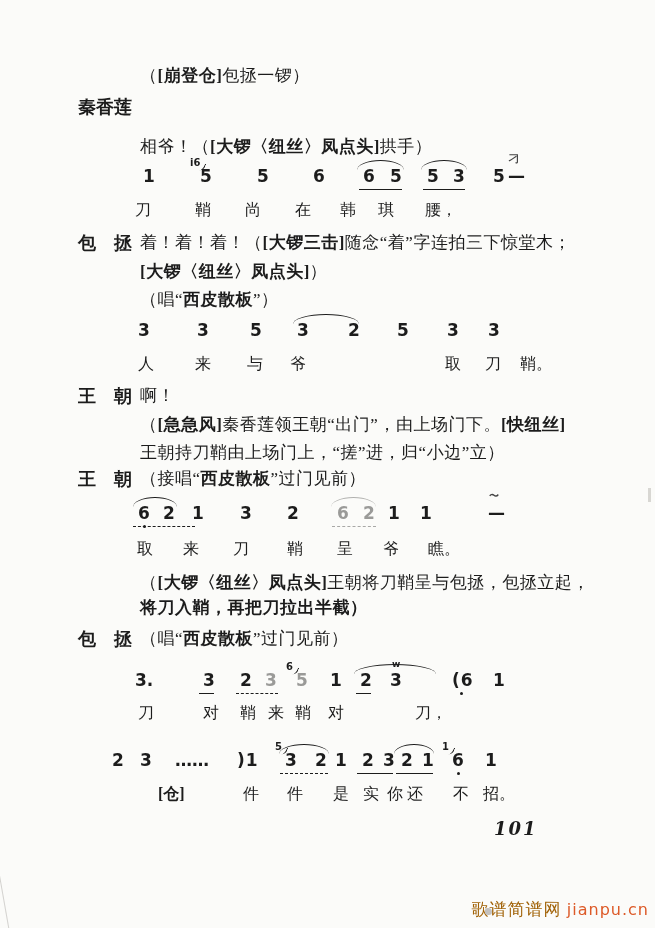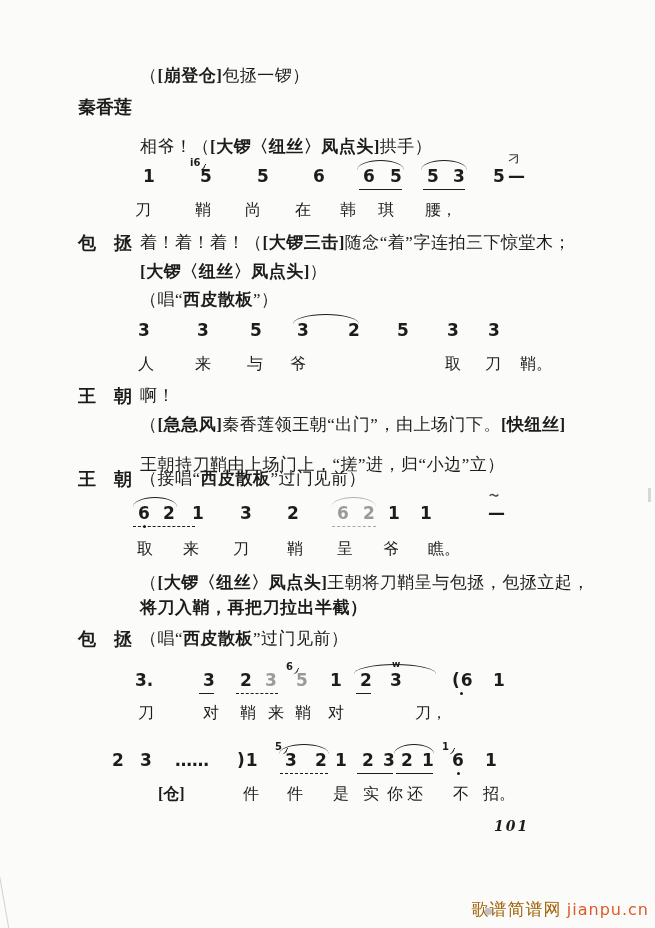--- a/index.html
+++ b/index.html
@@ -50,21 +50,21 @@
   .slur{
     position:absolute;height:9px;
     border-top:1.5px solid #1c1c1c;border-radius:50% 50% 0 0 / 100% 100% 0 0;
   }
   .slur.faint{border-top-color:#b0b0ae;}
   .lyric{
     position:absolute;font-size:16px;white-space:nowrap;letter-spacing:0px;
   }
   .lyric.b{font-weight:800;}
   .pageno{
-    position:absolute;left:494px;top:818px;font-size:14px;letter-spacing:2px;
+    position:absolute;left:494px;top:818px;font-size:18px;letter-spacing:2px;
     font-style:italic;font-weight:600;font-family:"DejaVu Serif",serif;
   }
   .watermark{
     position:absolute;right:6px;top:898px;font-size:17px;white-space:nowrap;
     letter-spacing:1px;
   }
   .watermark .site{color:#a16207;}
   .watermark .domain{color:#dd5a28;font-family:"DejaVu Sans",sans-serif;font-size:16px;}
   .speck{
     position:absolute;left:485px;top:908px;width:7px;height:7px;background:#b5b3b0;
@@ -93,21 +93,21 @@
 <div class="script" style="top: 64px;"><span>（</span><span class="b">[崩登仓]</span><span>包拯一锣）</span></div>
     <div class="label" style="top: 95px;">秦香莲</div>
     <div class="script" style="top: 95px; margin-top: 40px;"><span>相爷！（</span><span class="b">[大锣〈纽丝〉凤点头]</span><span>拱手）</span></div>
     <div class="label" style="top: 231px;">包　拯</div>
     <div class="script" style="top: 231px;"><span>着！着！着！（</span><span class="b">[大锣三击]</span><span>随念“着”字连拍三下惊堂木；</span></div>
     <div class="script" style="top: 260px;"><span class="b">[大锣〈纽丝〉凤点头]</span><span>）</span></div>
     <div class="script" style="top: 288px;"><span>（唱“</span><span class="b">西皮散板</span><span>”）</span></div>
     <div class="label" style="top: 384px;">王　朝</div>
     <div class="script" style="top: 384px;"><span>啊！</span></div>
     <div class="script" style="top: 413px;"><span>（</span><span class="b">[急急风]</span><span>秦香莲领王朝“出门”，由上场门下。</span><span class="b">[快纽丝]</span></div>
-    <div class="script" style="top: 441px; margin-top: 12px;"><span>王朝持刀鞘由上场门上，“搓”进，归“小边”立）</span></div>
+    <div class="script" style="top: 441px;"><span>王朝持刀鞘由上场门上，“搓”进，归“小边”立）</span></div>
     <div class="label" style="top: 467px;">王　朝</div>
     <div class="script" style="top: 467px;"><span>（接唱“</span><span class="b">西皮散板</span><span>”过门见前）</span></div>
     <div class="script" style="top: 571px;"><span>（</span><span class="b">[大锣〈纽丝〉凤点头]</span><span>王朝将刀鞘呈与包拯，包拯立起，</span></div>
     <div class="script" style="top: 596px; font-weight: bold;"><span>将刀入鞘，再把刀拉出半截）</span></div>
     <div class="label" style="top: 627px;">包　拯</div>
     <div class="script" style="top: 627px;"><span>（唱“</span><span class="b">西皮散板</span><span>”过门见前）</span></div>
     <div class="note" style="left: 143px; top: 168px;"><span>1</span></div>
     <div class="note" style="left: 200px; top: 168px;"><span>5</span><span class="grace">i6</span></div>
     <div class="note" style="left: 257px; top: 168px;"><span>5</span></div>
     <div class="note" style="left: 313px; top: 168px;"><span>6</span></div>

